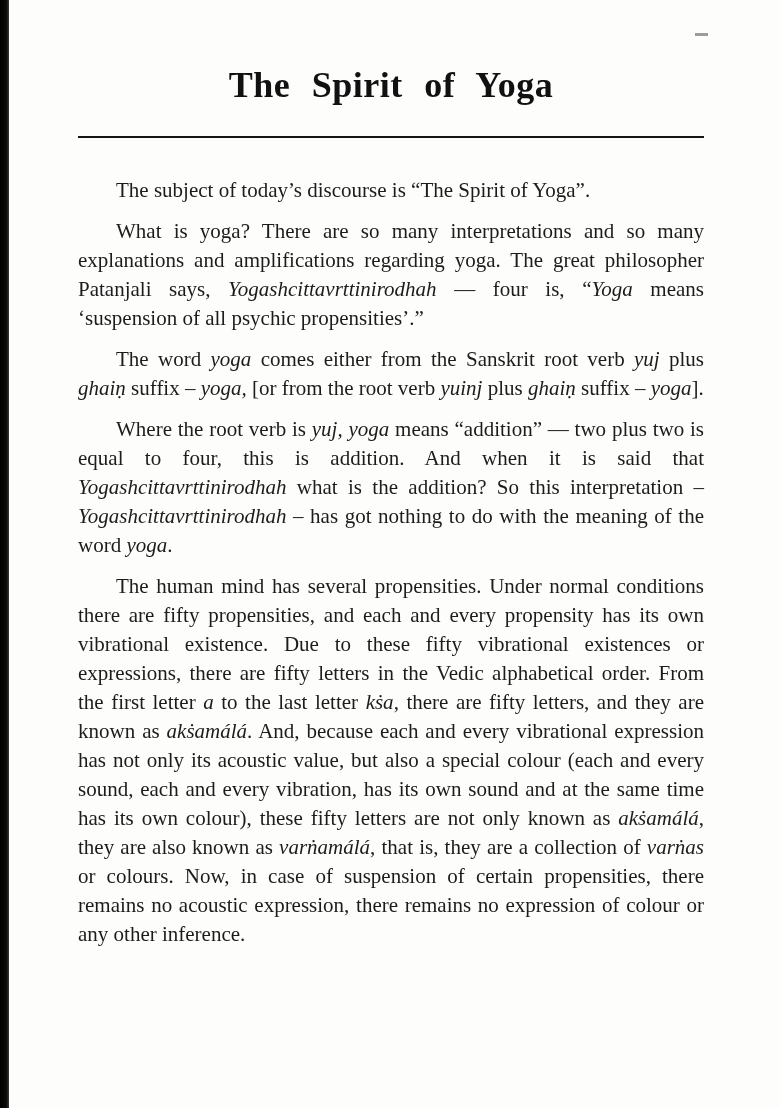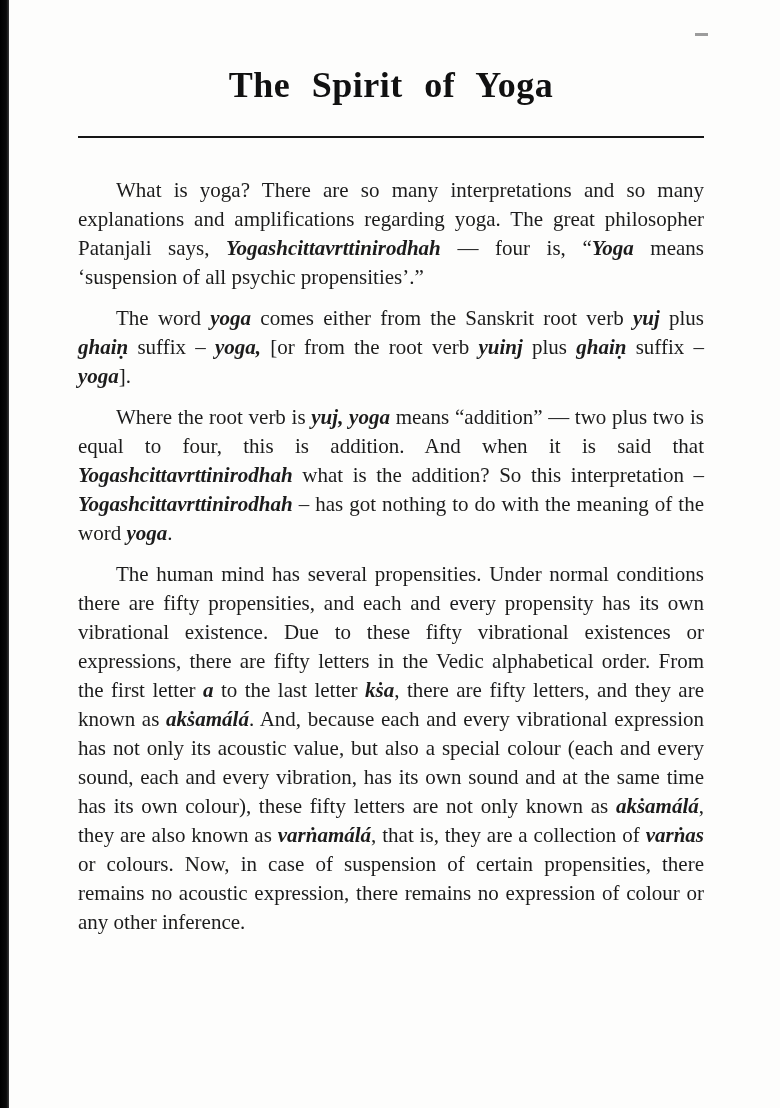--- a/index.html
+++ b/index.html
@@ -49,33 +49,34 @@
     margin-top: 38px;
     font-size: 21px;
     line-height: 29px;
     text-align: justify;
     text-justify: inter-word;
   }
   .para {
     margin: 0 0 12px 0;
     text-indent: 38px;
   }
-  .it { font-style: italic; font-weight: bold; }
+  .it { font-style: italic; }
 </style>
 </head>
 <body>
 
 <div class="page">
   <div class="scan-edge"></div>
   <div class="scan-mark"></div>
 
   <header>
     <h1 class="title">The Spirit of Yoga</h1>
     <div class="rule"></div>
   </header>
 
   <main class="page-text">
+      <p class="para"><span>The subject of today’s discourse is “The Spirit of Yoga”.</span></p>
       <p class="para"><span>What is yoga? There are so many interpretations and so many explanations and amplifications regarding yoga. The great philosopher Patanjali says, </span><span class="it">Yogashcittavrttinirodhah</span><span> — four is, “</span><span class="it">Yoga</span><span> means ‘suspension of all psychic propensities’.”</span></p>
       <p class="para"><span>The word </span><span class="it">yoga</span><span> comes either from the Sanskrit root verb </span><span class="it">yuj</span><span> plus </span><span class="it">ghaiṇ</span><span> suffix – </span><span class="it">yoga,</span><span> [or from the root verb </span><span class="it">yuinj</span><span> plus </span><span class="it">ghaiṇ</span><span> suffix – </span><span class="it">yoga</span><span>].</span></p>
       <p class="para"><span>Where the root verb is </span><span class="it">yuj, yoga</span><span> means “addition” — two plus  two is equal to four, this is addition. And when it is said that </span><span class="it">Yogashcittavrttinirodhah</span><span> what is the addition? So this interpretation –</span><span class="it">Yogashcittavrttinirodhah</span><span> – has got nothing to do with the meaning of the word </span><span class="it">yoga</span><span>.</span></p>
       <p class="para"><span>The human mind has several propensities. Under normal conditions there are fifty propensities, and each and every propensity has its own vibrational existence. Due to these fifty vibrational existences or expressions, there are fifty letters in the Vedic alphabetical order. From the first letter </span><span class="it">a</span><span> to the last letter </span><span class="it">kṡa</span><span>, there are fifty letters, and they are known as </span><span class="it">akṡamálá</span><span>. And, because each and every vibrational expression has not only its acoustic value, but also a special colour (each and every sound, each and every vibration, has its own sound and at the same time has its own colour), these fifty letters are not only known as </span><span class="it">akṡamálá</span><span>, they are also known as </span><span class="it">varṅamálá</span><span>, that is, they are a collection of </span><span class="it">varṅas</span><span> or colours. Now, in case of suspension of certain propensities, there remains no acoustic expression, there remains no expression of colour or any other inference.</span></p>
     </main>
 </div>
 
 </body></html>

